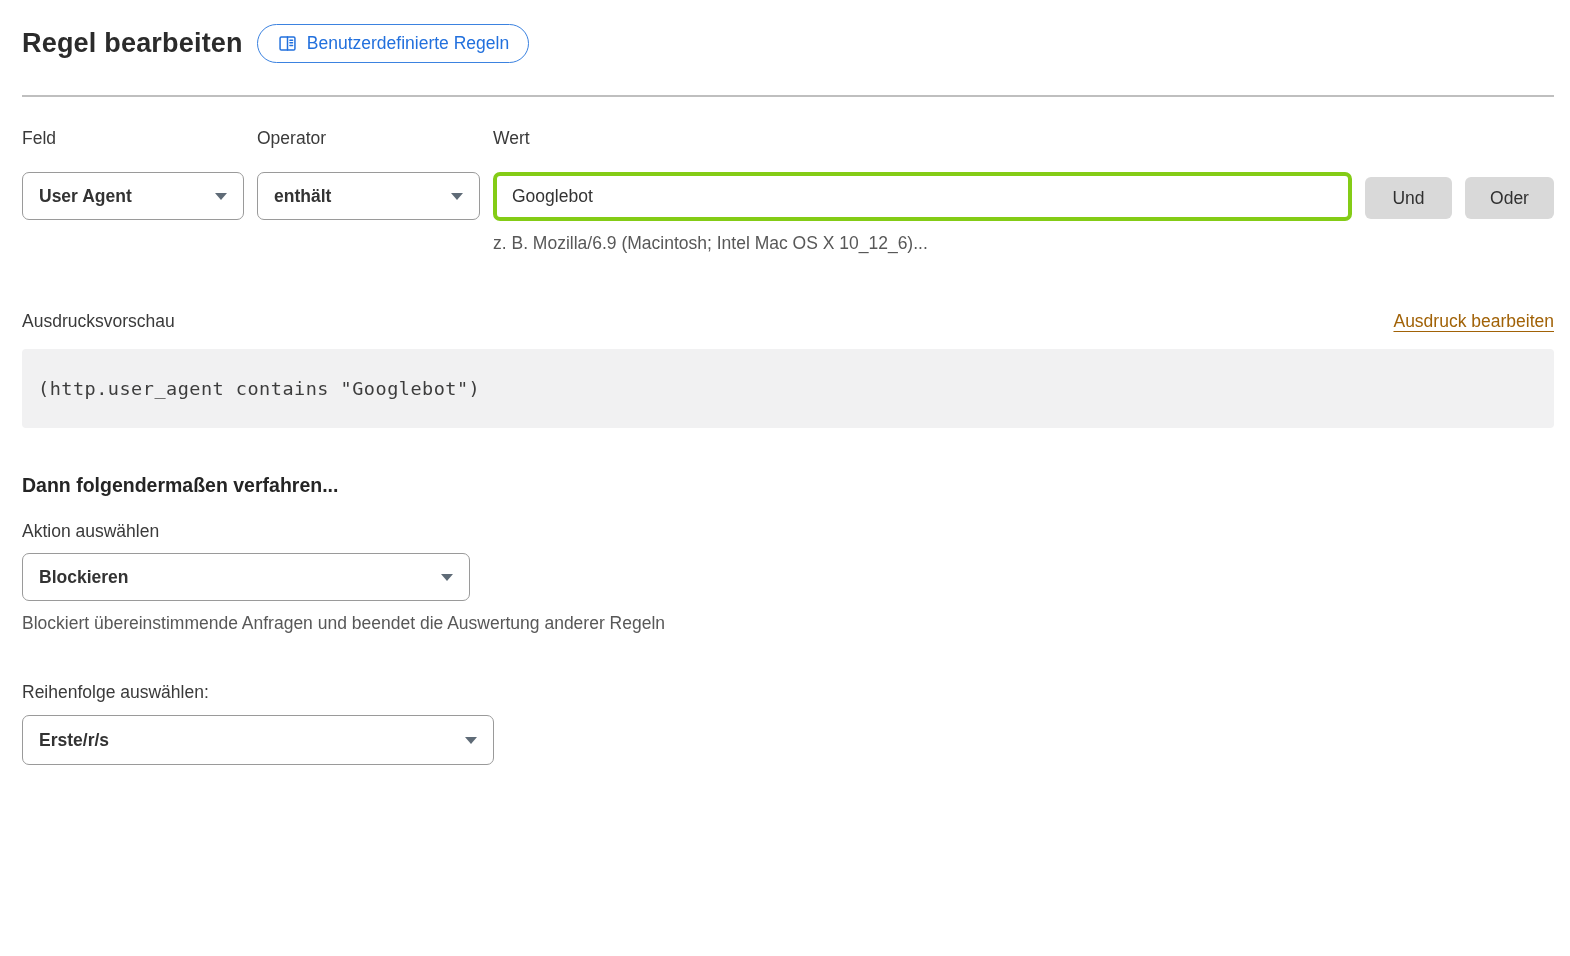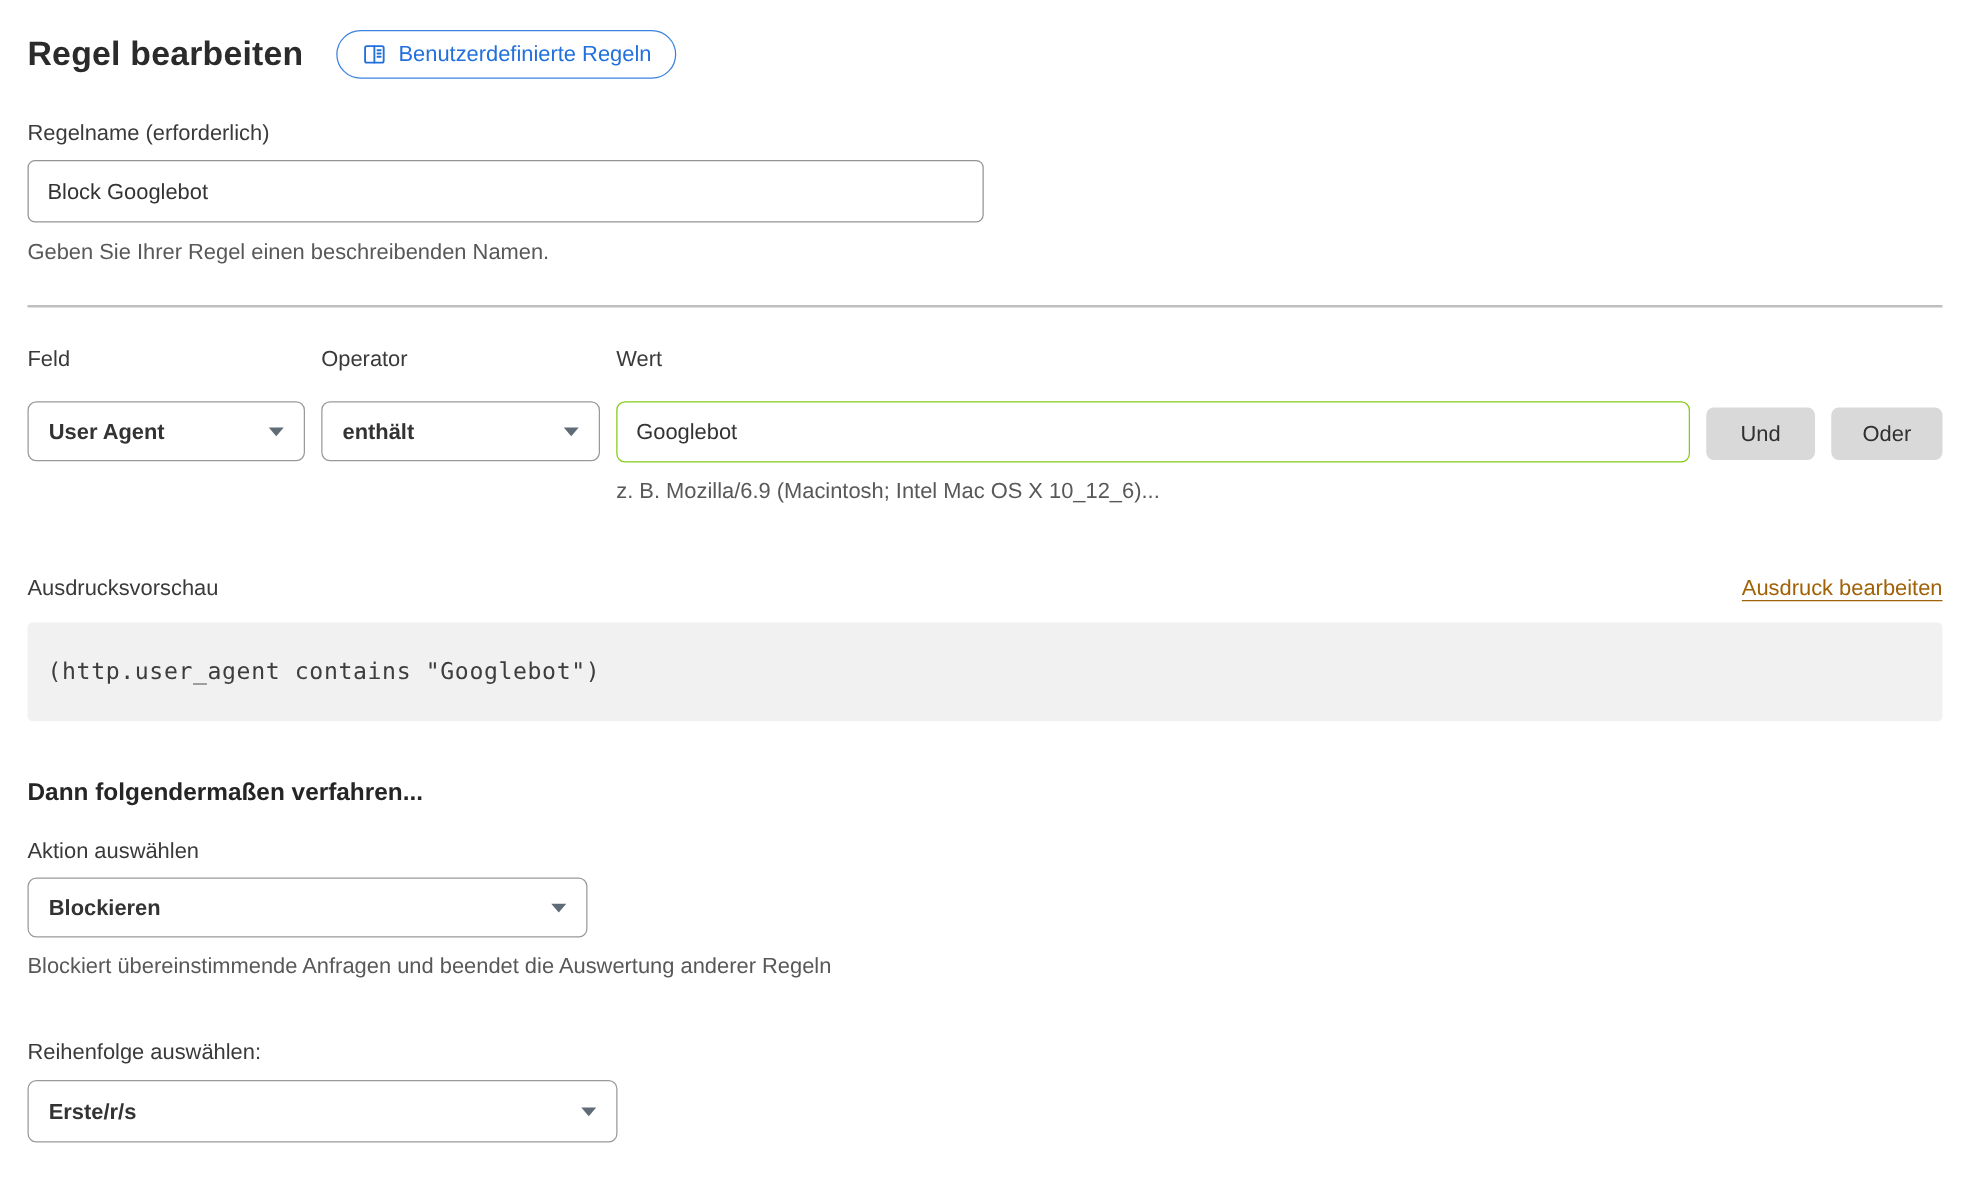--- a/index.html
+++ b/index.html
@@ -10,21 +10,21 @@
     font-family: "Liberation Sans", sans-serif;
     color: #333333;
     overflow: hidden;
   }
   .page {
     padding: 24px 16px 0 22px;
     width: 1570px;
   }
 
   
-  .header-row { display: flex; align-items: center; gap: 26px; }
+  .header-row { display: flex; align-items: center; gap: 14px; }
   .page-title {
     font-size: 27px;
     font-weight: 700;
     color: #2b2b2b;
     letter-spacing: 0.2px;
   }
   .pill-btn {
     display: inline-flex;
     align-items: center;
     gap: 9px;
@@ -105,21 +105,21 @@
     grid-template-columns: 222px 223px 1fr 87px 89px;
     column-gap: 13px;
     row-gap: 0;
     width: 1532px;
     align-items: start;
   }
   .condition-grid .field-label { margin-bottom: 23px; }
   .value-input {
     width: 100%;
     height: 49px;
-    border: 1px solid #84cc16;
+    border: 4px solid #84cc16;
     border-radius: 7px;
     padding: 0 15px;
     font-family: "Liberation Sans", sans-serif;
     font-size: 17.5px;
     color: #333333;
     outline: none;
   }
   .gray-btn {
     height: 42px;
     width: 100%;
@@ -196,25 +196,20 @@
           <line x1="12" y1="4.5" x2="12" y2="19.5"></line>
           <line x1="14.8" y1="8.2" x2="17.8" y2="8.2"></line>
           <line x1="14.8" y1="11.2" x2="17.8" y2="11.2"></line>
           <line x1="14.8" y1="14.2" x2="17.8" y2="14.2"></line>
         </svg>
       </span>
       <span>Benutzerdefinierte Regeln</span>
     </button>
   </div>
 
-  <div class="rule-name-section">
-    <label class="field-label">Regelname (erforderlich)</label>
-    <input class="text-input" type="text" value="Block Googlebot" style="">
-    <div class="helper-text">Geben Sie Ihrer Regel einen beschreibenden Namen.</div>
-  </div>
 
   <hr class="divider">
 
   <div class="condition-grid">
 
     <div class="field-label">Feld</div>
     <div class="field-label">Operator</div>
     <div class="field-label">Wert</div>
     <div></div>
     <div></div>

